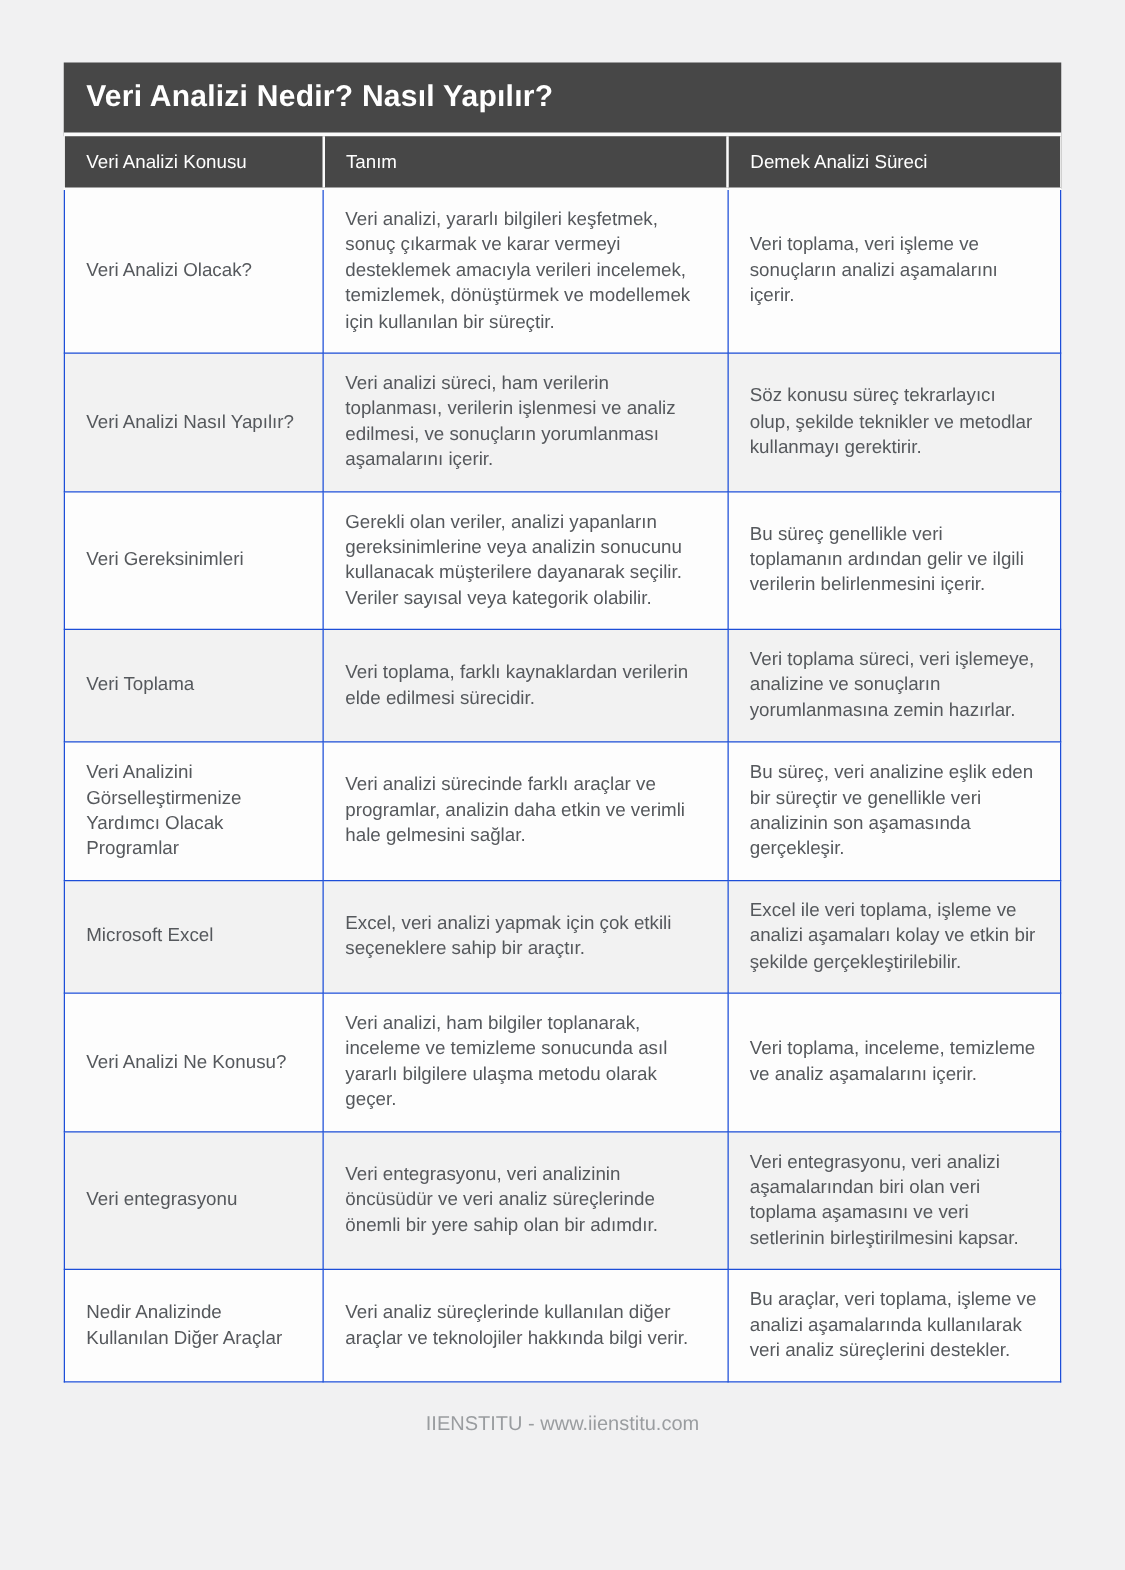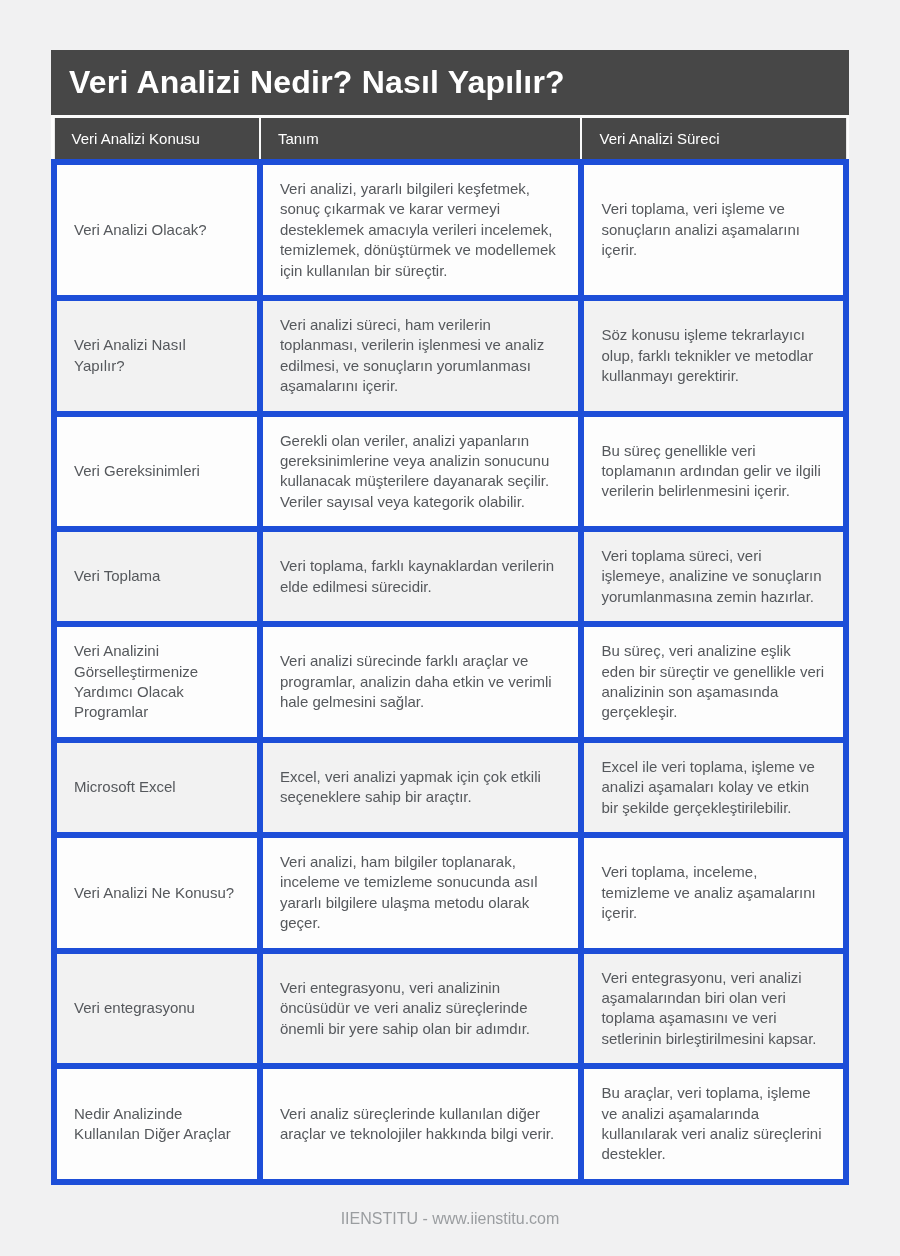--- a/index.html
+++ b/index.html
@@ -16,21 +16,21 @@
     background: #f1f1f2;
   }
   .card {
     width: 798px;
     margin: 0 auto;
     padding-top: 50px;
   }
   .title-bar {
     background: #474747;
     color: #ffffff;
-    font-size: 32px;
+    font-size: 24px;
     font-weight: bold;
     padding: 14px 18px;
     border-bottom: 3px solid #fbfbfb;
     letter-spacing: 0.2px;
   }
   table.data-table {
     width: 100%;
     border-collapse: collapse;
     background: #fdfdfd;
     font-size: 15px;
@@ -48,21 +48,21 @@
     font-size: 15px;
     text-align: left;
     padding: 12px 17px;
     border-bottom: 2px solid #fbfbfb;
   }
   thead th + th {
     border-left: 2px solid #fbfbfb;
   }
   tbody td {
     padding: 14px 17px;
-    border: 6px solid #1d4ed8;
+    border: 1px solid #1d4ed8;
     vertical-align: middle;
     line-height: 1.36;
   }
   tbody tr:nth-child(even) { background: #f2f2f2; }
   tbody tr:nth-child(odd)  { background: #fdfdfd; }
   .footer {
     text-align: center;
     color: #9a9da0;
     font-size: 16px;
     padding: 25px 0 40px;
@@ -79,33 +79,33 @@
     <table class="data-table">
       <colgroup>
           <col class="c1">
           <col class="c2">
           <col class="c3">
         </colgroup>
       <thead>
         <tr>
           <th>Veri Analizi Konusu</th>
           <th>Tanım</th>
-          <th>Veri Analizi Süreci</th>
+          <th>Demek Analizi Süreci</th>
         </tr>
       </thead>
       <tbody>
         <tr>
           <td>Veri Analizi Olacak?</td>
           <td>Veri analizi, yararlı bilgileri keşfetmek, sonuç çıkarmak ve karar vermeyi desteklemek amacıyla verileri incelemek, temizlemek, dönüştürmek ve modellemek için kullanılan bir süreçtir.</td>
           <td>Veri toplama, veri işleme ve sonuçların analizi aşamalarını içerir.</td>
         </tr>
         <tr>
           <td>Veri Analizi Nasıl Yapılır?</td>
           <td>Veri analizi süreci, ham verilerin toplanması, verilerin işlenmesi ve analiz edilmesi, ve sonuçların yorumlanması aşamalarını içerir.</td>
-          <td>Söz konusu işleme tekrarlayıcı olup, farklı teknikler ve metodlar kullanmayı gerektirir.</td>
+          <td>Söz konusu süreç tekrarlayıcı olup, şekilde teknikler ve metodlar kullanmayı gerektirir.</td>
         </tr>
         <tr>
           <td>Veri Gereksinimleri</td>
           <td>Gerekli olan veriler, analizi yapanların gereksinimlerine veya analizin sonucunu kullanacak müşterilere dayanarak seçilir. Veriler sayısal veya kategorik olabilir.</td>
           <td>Bu süreç genellikle veri toplamanın ardından gelir ve ilgili verilerin belirlenmesini içerir.</td>
         </tr>
         <tr>
           <td>Veri Toplama</td>
           <td>Veri toplama, farklı kaynaklardan verilerin elde edilmesi sürecidir.</td>
           <td>Veri toplama süreci, veri işlemeye, analizine ve sonuçların yorumlanmasına zemin hazırlar.</td>

